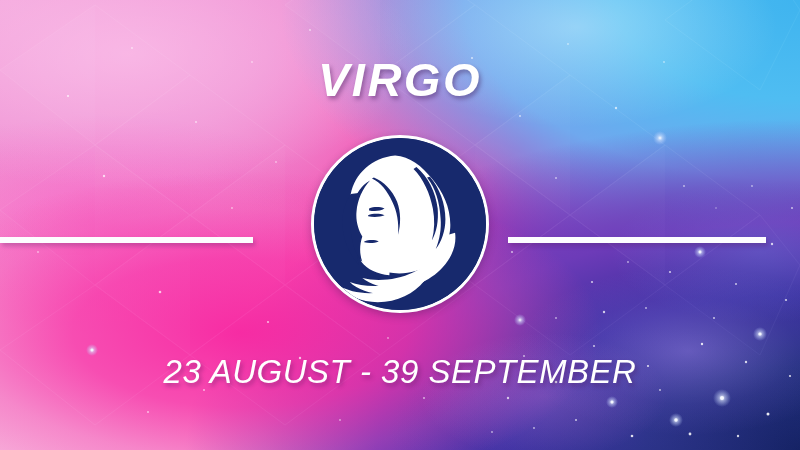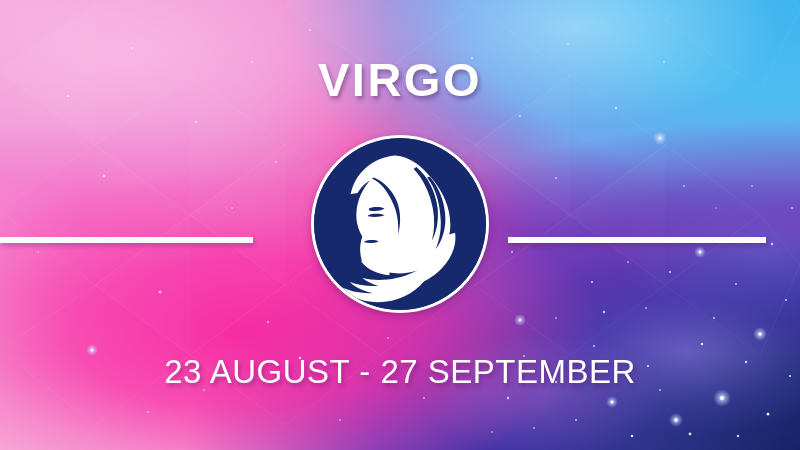--- a/index.html
+++ b/index.html
@@ -64,20 +64,21 @@
   }
 
   
   #bg-stars { }
   #bg-stars svg { width: 100%; height: 100%; display: block; }
 
   
   #content {
     position: absolute;
     inset: 0;
+    font-style: italic;
   }
 
   #sign-title {
     position: absolute;
     top: 56px;
     left: 0;
     width: 800px;
     text-align: center;
     color: #ffffff;
     font-size: 47px;
@@ -358,16 +359,16 @@
                    C 130 67, 126 52, 117 41 Z"></path>
           <path d="M106 30
                    C 118 40, 126 56, 128 73
                    C 129 86, 127 97, 122 106
                    C 125 95, 125 84, 123 73
                    C 120 57, 113 42, 103 32 Z"></path>
         </g>
       </svg>
     </div>
 
-    <div id="date-range">23 AUGUST - 27 SEPTEMBER</div>
+    <div id="date-range">23 AUGUST - 39 SEPTEMBER</div>
 
   </div>
 </div>
 
 </body></html>

